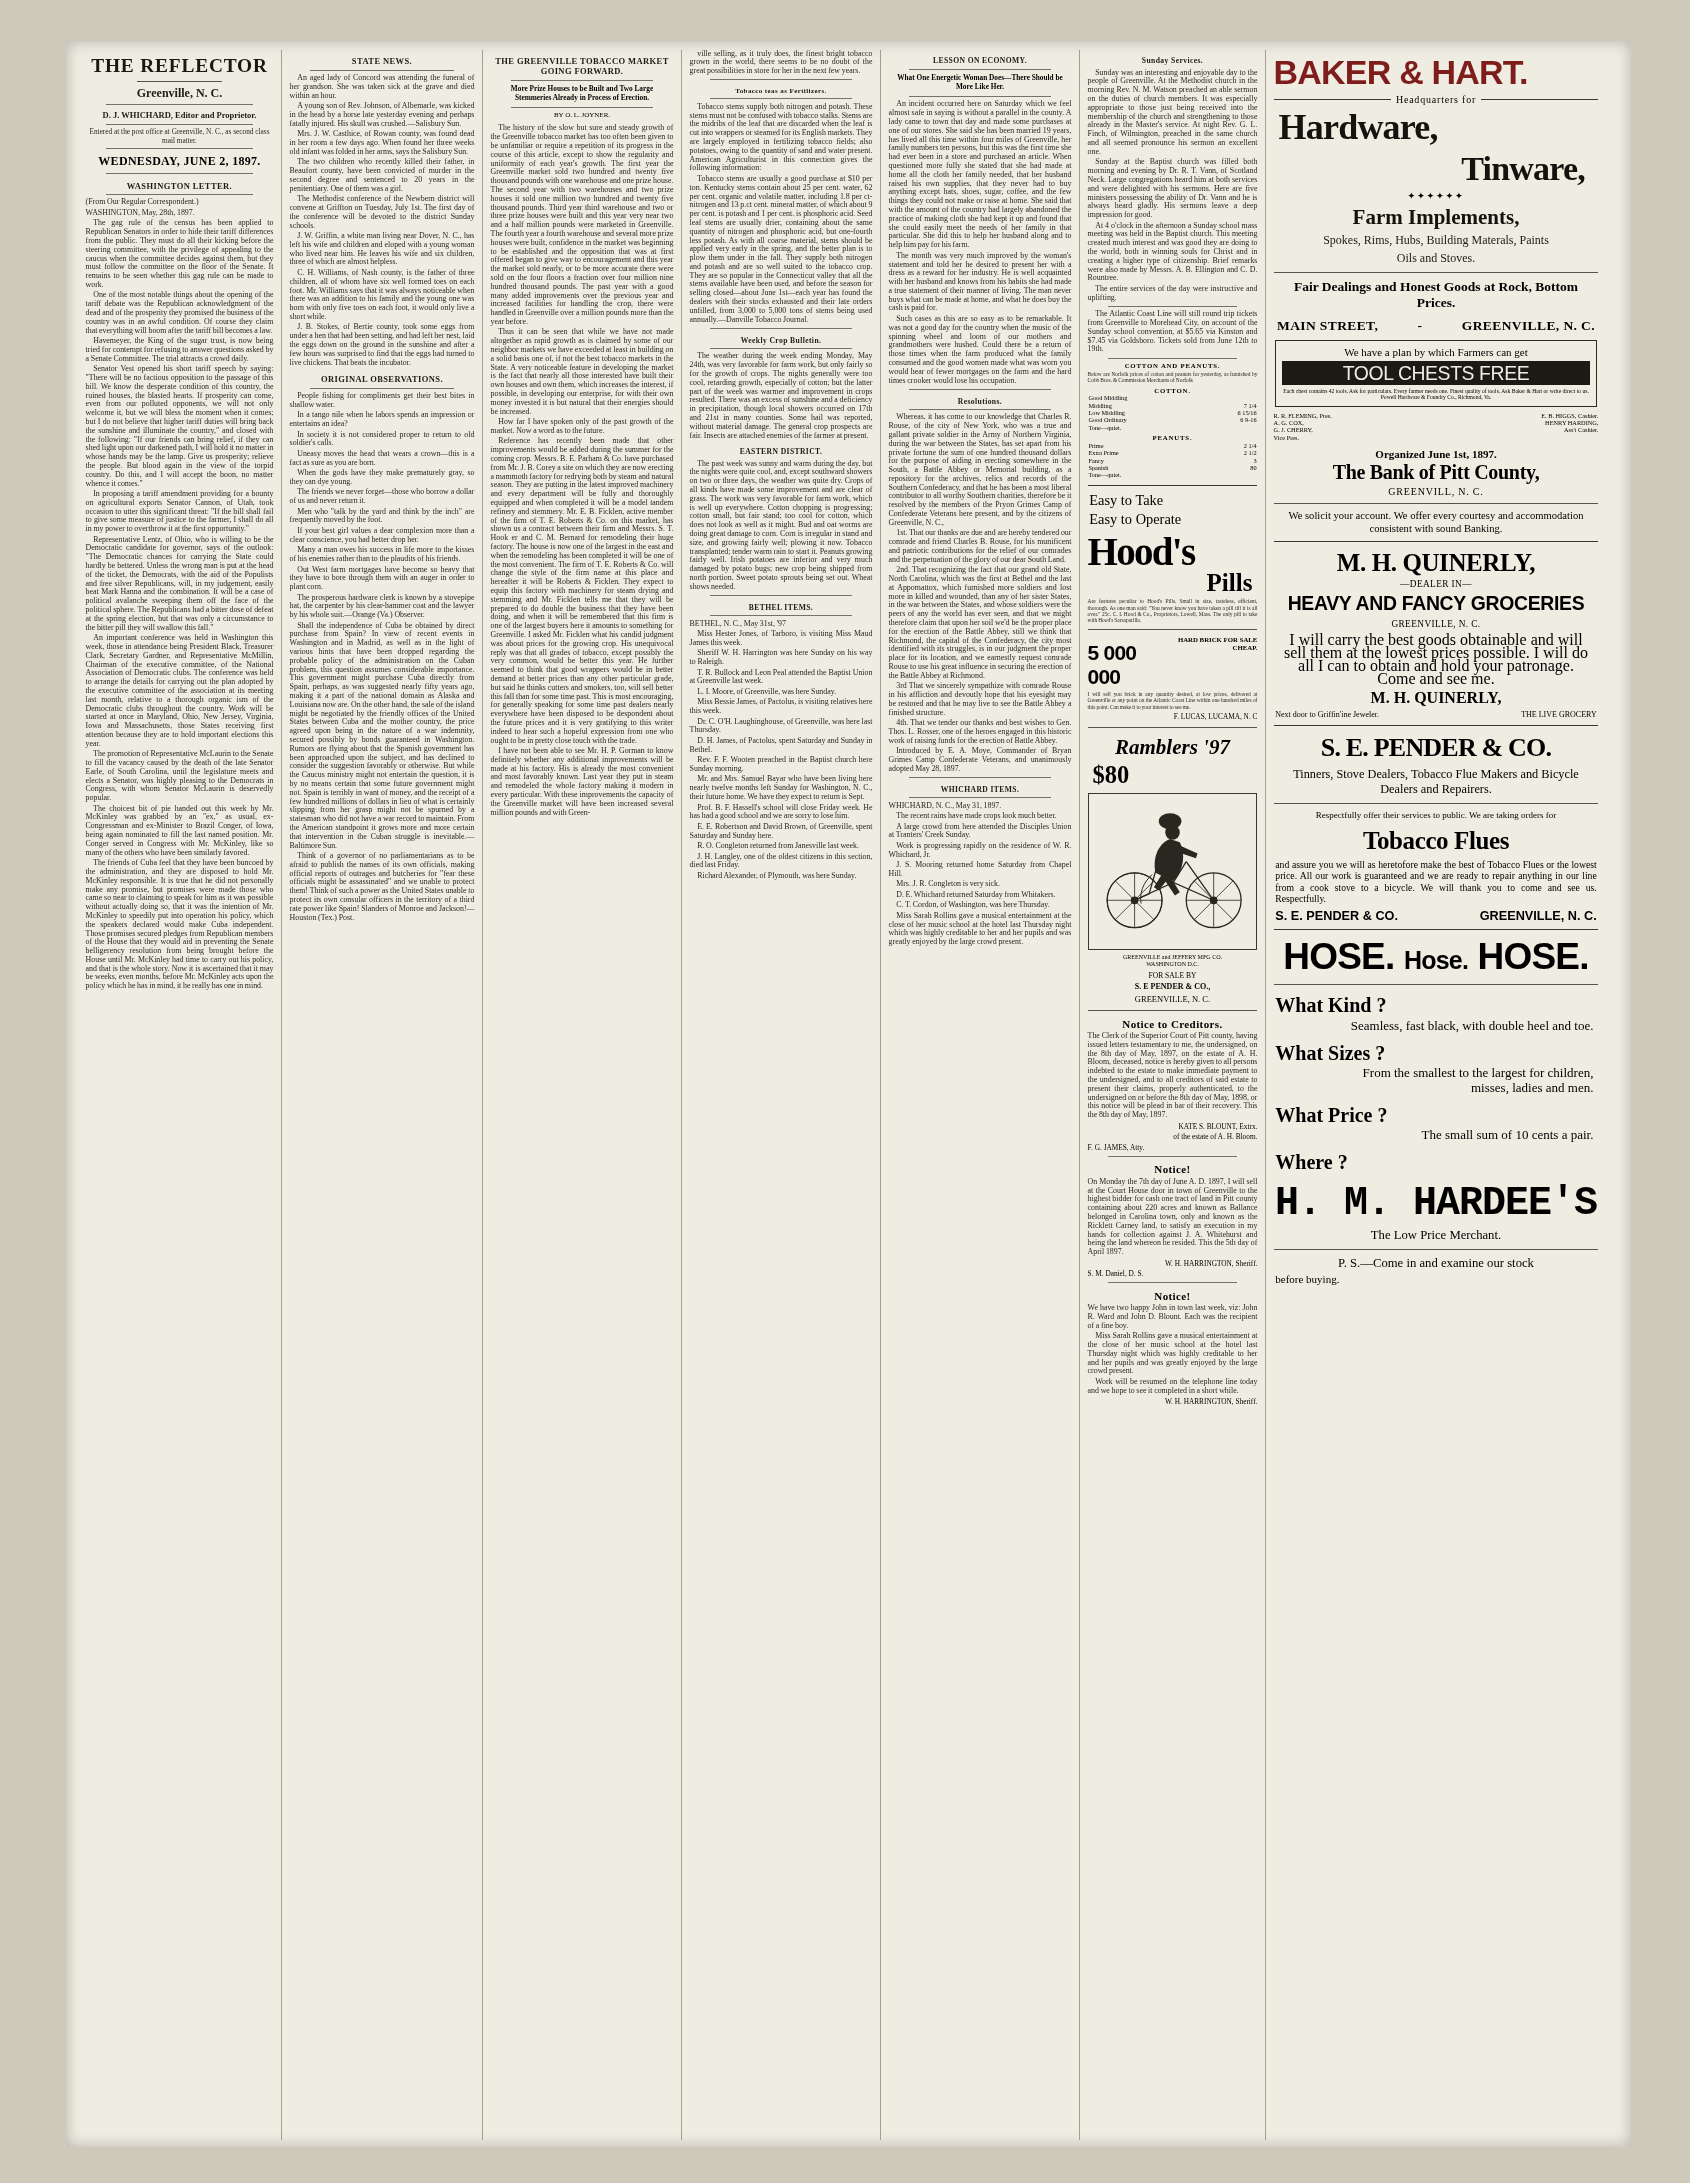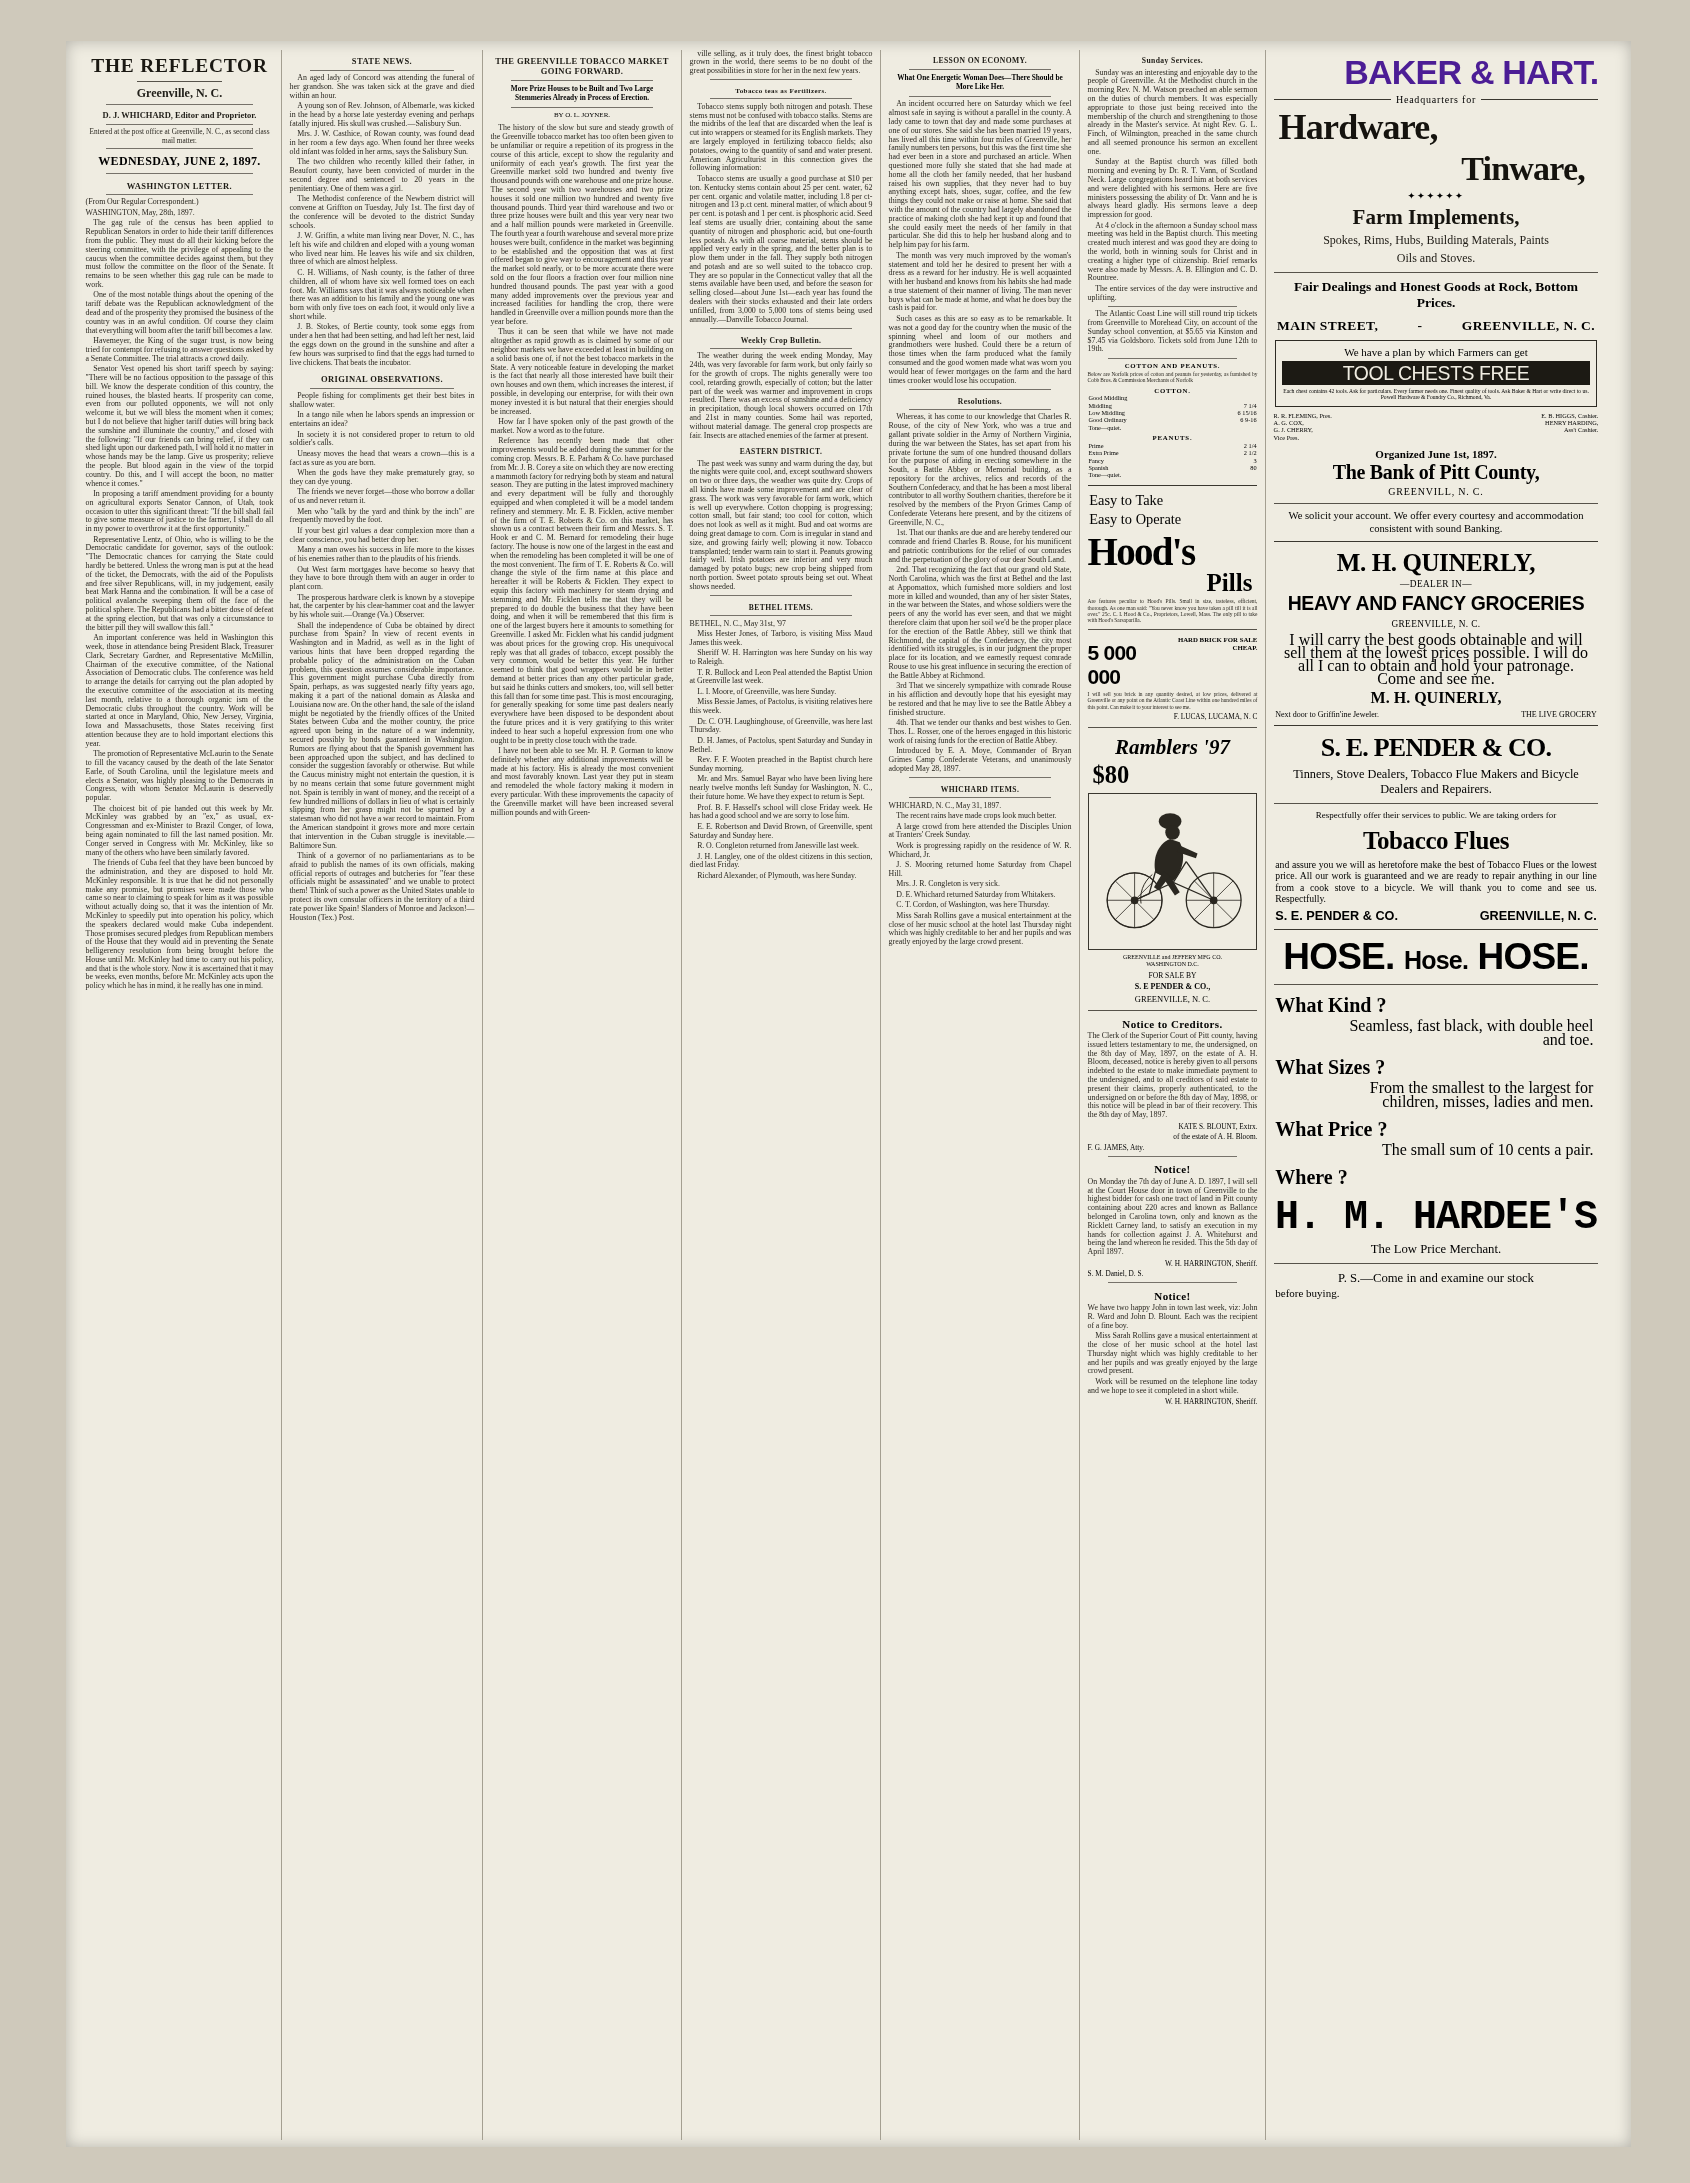--- a/index.html
+++ b/index.html
@@ -60,22 +60,22 @@
   }
   .sec-head.sm{font-size:7.6px}
   .sec-head.xs{font-size:7px}
   .byline{text-align:center;font-size:7px;margin:3.4px 0 5px 0}
   .kicker{text-align:center;font-size:7.3px;line-height:9px;font-weight:bold;margin:1.7px 5px 5px 5px}
   
   .ad{margin-bottom:5px;}
   .ad-rule{border:0;border-top:1.7px solid #3a372f;margin:6px 0;}
   .ad-rule.thin{border-top:0.8px solid #56524a;}
   .baker{
-    text-align:right;font-size:34px;font-weight:bold;letter-spacing:-0.8px;
-    font-family:"Liberation Sans",sans-serif;color:#4c1d95;margin:3.4px 0 1.7px;
+    text-align:left;font-size:34px;font-weight:bold;letter-spacing:-0.8px;
+    font-family:"Liberation Sans",sans-serif;color:#7f1d1d;margin:3.4px 0 1.7px;
   }
   .hq{text-align:center;font-size:10px;letter-spacing:0.8px;margin:1.7px 0 3.4px}
   .hardware{
     font-size:36px;font-weight:bold;font-family:"Liberation Serif",serif;
     color:#15130e;margin:1.7px 0 0 5px;letter-spacing:-0.8px;
   }
   .tinware{
     font-size:34px;font-weight:bold;font-family:"Liberation Serif",serif;
     color:#15130e;text-align:right;margin:1.7px 13.5px 1.7px 0;letter-spacing:-0.8px;
   }
@@ -115,21 +115,21 @@
   .flues{text-align:center;font-size:25px;font-weight:bold;margin:6.8px 0 3.4px;letter-spacing:-0.4px}
   .fluetext{font-size:9.7px;line-height:11.4px;text-align:justify;margin:3.4px 1.7px}
   .penderfoot{display:flex;justify-content:space-between;font-size:12.7px;font-weight:bold;margin:5px 1.7px;
      font-family:"Liberation Sans",sans-serif;}
   .hose{
     text-align:center;font-size:37px;font-weight:bold;letter-spacing:-0.8px;margin:5px 0;
     font-family:"Liberation Sans",sans-serif;
   }
   .hose .mid{font-size:25px}
   .whatq{font-size:20px;font-weight:bold;margin:8.5px 0 1.7px 1.7px;font-family:"Liberation Serif",serif;}
-  .whatans{font-size:16px;line-height:14.4px;text-align:right;margin:0 5px 1.7px 51px}
+  .whatans{font-size:13px;line-height:14.4px;text-align:right;margin:0 5px 1.7px 51px}
   .hardee{text-align:center;font-size:40px;font-weight:bold;letter-spacing:-1px;margin:6.8px 0 1.7px;
      font-family:Liberation Mono, monospace;}
   .hardeesub{text-align:center;font-size:12.7px;margin:1.7px 0 5px}
   .ps{font-size:12.7px;margin:6.8px 1.7px 1.7px 1.7px;text-align:center}
   .psb{font-size:11px;margin:1.7px 1.7px;}
   
   .easy{font-size:14.4px;line-height:16px;font-family:"Liberation Serif",serif;margin:3.4px 0 0 1.7px}
   .hoods{font-size:39px;font-weight:bold;font-family:"Liberation Serif",serif;letter-spacing:-1.7px;margin:1.7px 0}
   .pills{font-size:25px;font-weight:bold;text-align:right;margin:-6.8px 5px 1.7px 0;font-family:"Liberation Serif",serif;}
   .tiny{font-size:5.4px;line-height:6.3px;text-align:justify;margin:1.7px 0}

